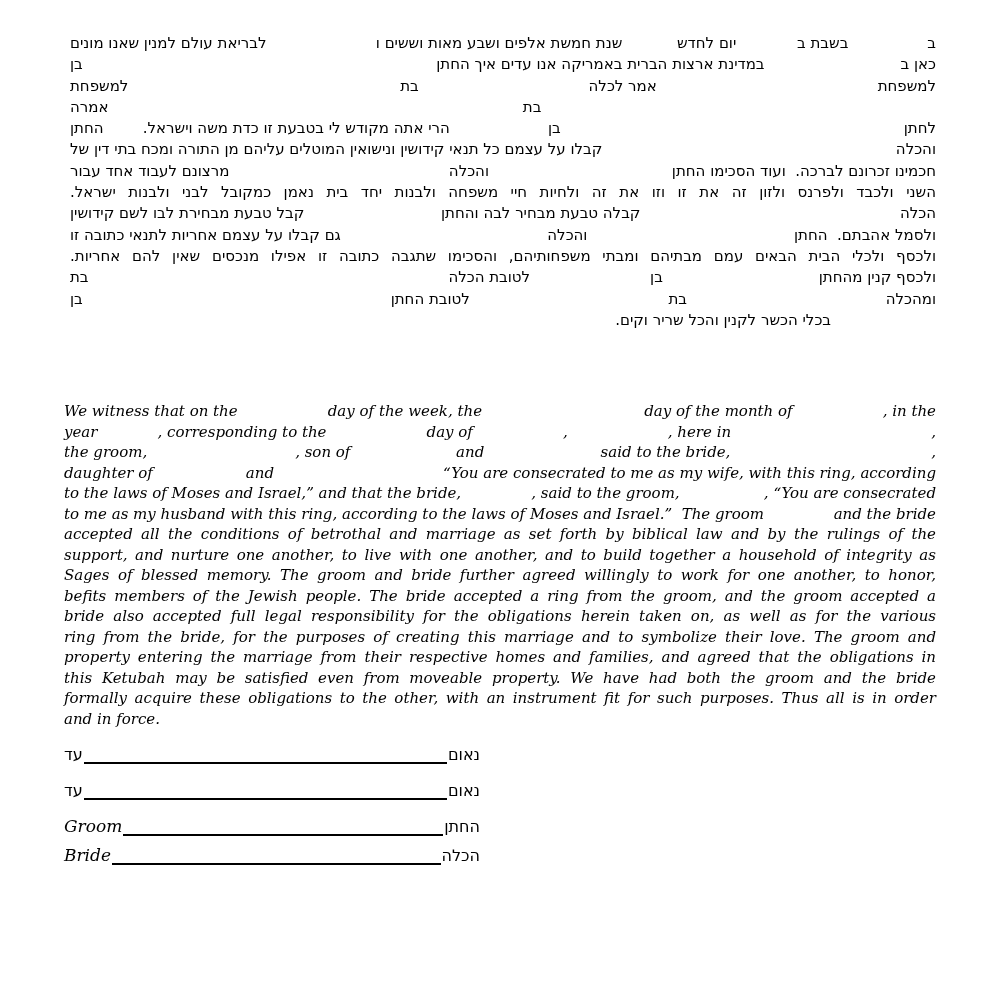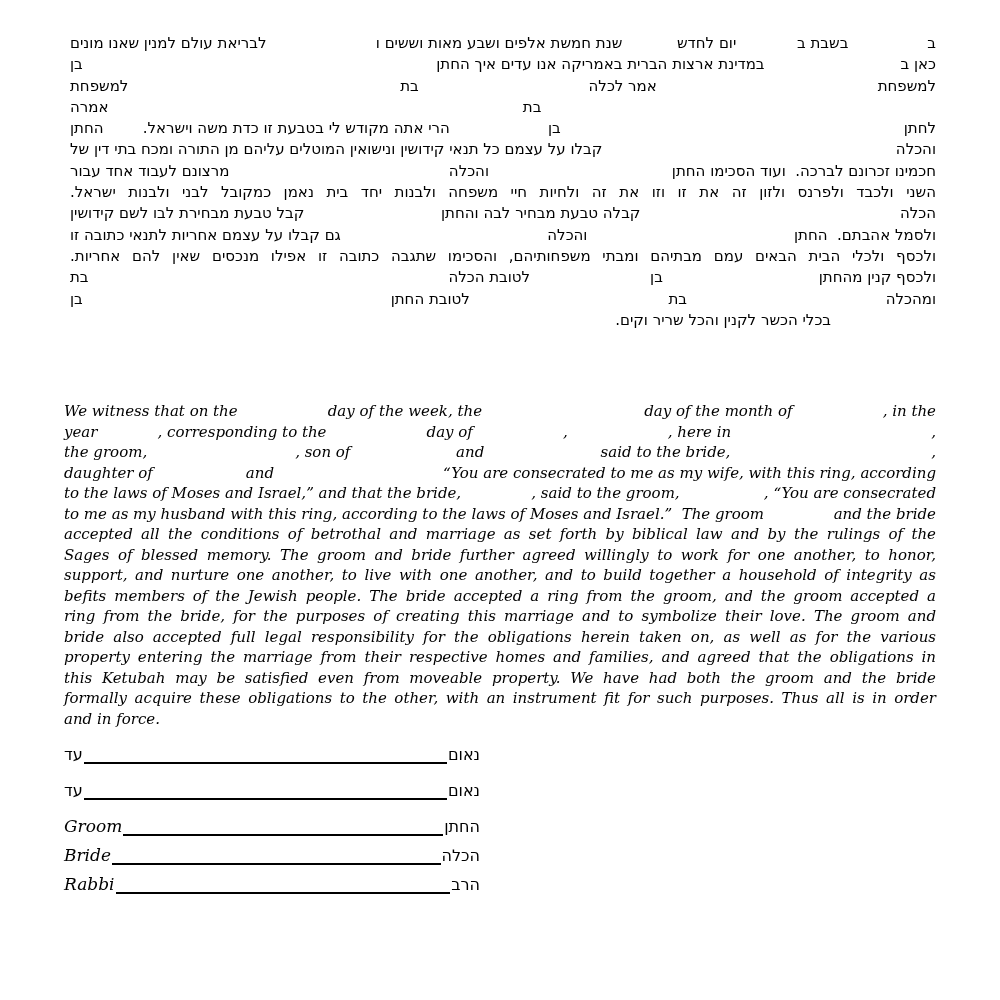--- a/index.html
+++ b/index.html
@@ -189,25 +189,25 @@
         <span class="seg">, said to the groom,</span>
         <span class="gap" style="flex-grow: 1.2;"></span>
         <span class="seg">, “You are consecrated</span>
       </div>
       <div class="line flexline">
         <span class="seg">to me as my husband with this ring, according to the laws of Moses and Israel.”  The groom</span>
         <span class="gap" style="flex-grow: 1;"></span>
         <span class="seg">and the bride</span>
       </div>
       <div class="line just">accepted all the conditions of betrothal and marriage as set forth by biblical law and by the rulings of the</div>
+      <div class="line just">support, and nurture one another, to live with one another, and to build together a household of integrity as</div>
       <div class="line just">Sages of blessed memory.  The groom and bride further agreed willingly to work for one another, to honor,</div>
-      <div class="line just">support, and nurture one another, to live with one another, and to build together a household of integrity as</div>
       <div class="line just">befits members of the Jewish people.  The bride accepted a ring from the groom, and the groom accepted a</div>
+      <div class="line just">bride also accepted full legal responsibility for the obligations herein taken on, as well as for the various</div>
       <div class="line just">ring from the bride, for the purposes of creating this marriage and to symbolize their love.  The groom and</div>
-      <div class="line just">bride also accepted full legal responsibility for the obligations herein taken on, as well as for the various</div>
       <div class="line just">property entering the marriage from their respective homes and families, and agreed that the obligations in</div>
       <div class="line just">this Ketubah may be satisfied even from moveable property.  We have had both the groom and the bride</div>
       <div class="line just">formally acquire these obligations to the other, with an instrument fit for such purposes.  Thus all is in order</div>
       <div class="line flexline">
         <span class="seg">and in force.</span>
       </div>
     </section>
 
   <section class="signature-block" id="signature-rows">
       <div class="sig-row wide-gap">
@@ -223,19 +223,14 @@
       <div class="sig-row">
         <span class="sig-label-en">Groom</span>
         <span class="sig-line"></span>
         <span class="sig-label-he">החתן</span>
       </div>
       <div class="sig-row">
         <span class="sig-label-en">Bride</span>
         <span class="sig-line"></span>
         <span class="sig-label-he">הכלה</span>
       </div>
-      <div class="sig-row">
-        <span class="sig-label-en">Rabbi</span>
-        <span class="sig-line"></span>
-        <span class="sig-label-he">הרב</span>
-      </div>
     </section>
 </div>
 
 </body></html>

